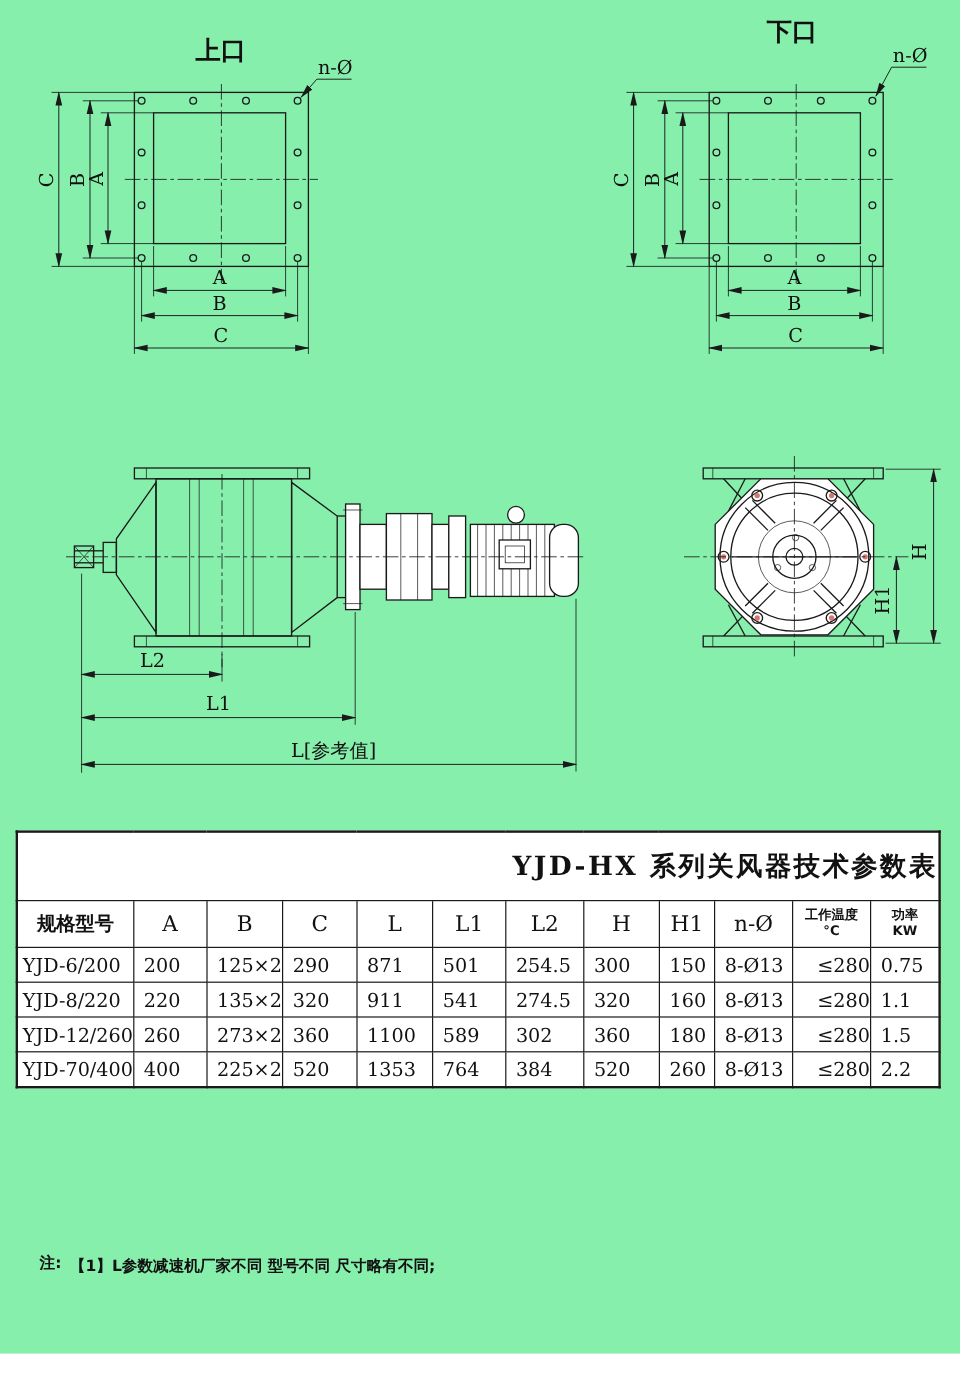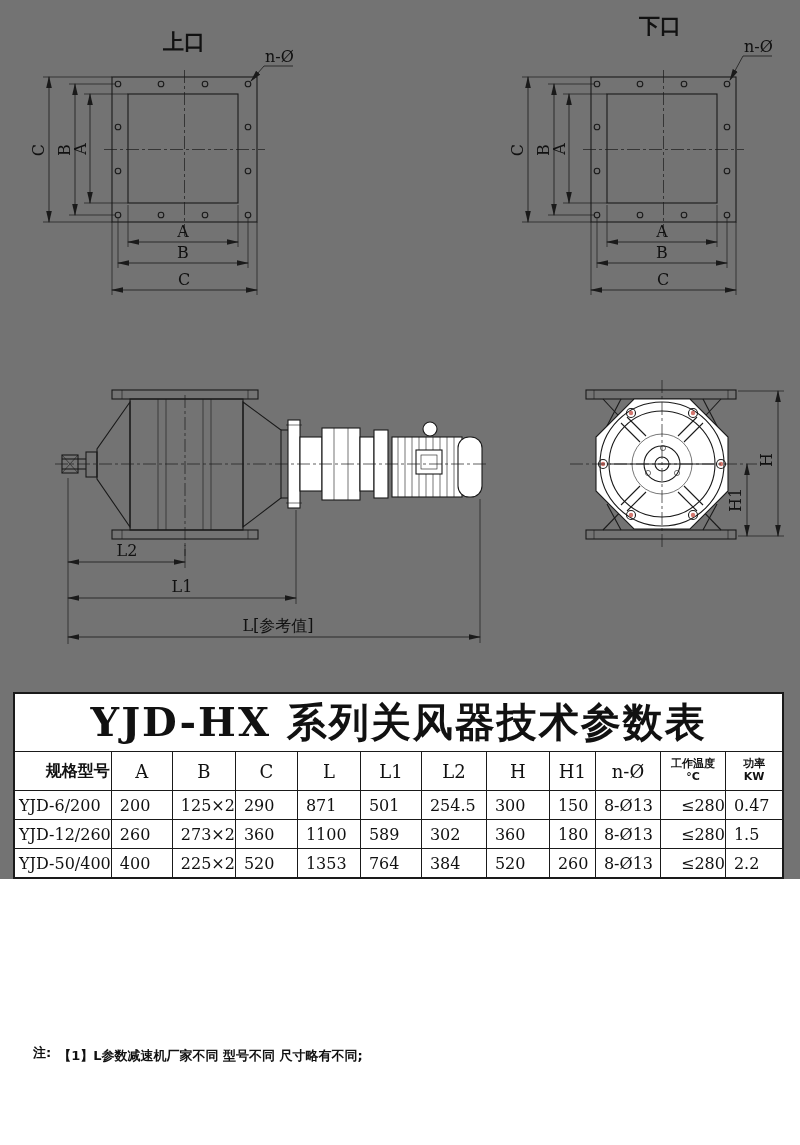--- a/index.html
+++ b/index.html
@@ -1,38 +1,38 @@
 <!DOCTYPE html>
 <html><head>
 <meta charset="utf-8">
 <style>
   html,body{margin:0;padding:0;}
   body{width:800px;height:1145px;position:relative;background:#fff;
        font-family:"Liberation Sans",sans-serif;}
-  .sheet{position:absolute;left:0;top:0;width:800px;height:879px;background:#737373;}
+  .sheet{position:absolute;left:0;top:0;width:800px;height:1128px;background:#86efac;}
   svg{position:absolute;left:0;top:0;}
   
   .ln{fill:none;stroke:#1a1a1a;stroke-width:1.1;}
   .lnw{fill:#fff;stroke:#1a1a1a;stroke-width:1.1;}
   .thin{fill:none;stroke:#1a1a1a;stroke-width:0.6;}
   .cl{fill:none;stroke:#1a1a1a;stroke-width:0.7;stroke-dasharray:13 3 3 3;}
   .ext{fill:none;stroke:#1a1a1a;stroke-width:0.7;}
   .dim{fill:none;stroke:#1a1a1a;stroke-width:0.8;marker-start:url(#arr);marker-end:url(#arr);}
   .leader{fill:none;stroke:#1a1a1a;stroke-width:0.8;marker-end:url(#arr);}
   .dimtxt{font-family:"DejaVu Serif",serif;font-size:16px;fill:#111;}
   .cjktitle{font-family:"DejaVu Sans",sans-serif;font-size:21px;font-weight:bold;fill:#111;}
   
   table.params{position:absolute;left:13px;top:692px;border-collapse:collapse;table-layout:fixed;
      background:#fff;border:2.2px solid #1a1a1a;}
   table.params td,table.params th{border:1.4px solid #1a1a1a;overflow:hidden;white-space:nowrap;}
-  .t-title{height:54px;text-align:center;font-family:"DejaVu Serif",serif;
-     font-size:40px;font-weight:600;letter-spacing:2px;color:#111;}
+  .t-title{height:54px;text-align:right;font-family:"DejaVu Serif",serif;
+     font-size:22px;font-weight:600;letter-spacing:2px;color:#111;}
   .hdr{height:36px;text-align:center;font-family:"DejaVu Serif",serif;
      font-size:18px;font-weight:normal;color:#111;}
-  .hdr-cjk{font-family:Liberation Mono, monospace;font-size:16px;font-weight:bold;text-align:right;}
+  .hdr-cjk{font-family:Liberation Mono, monospace;font-size:16px;font-weight:bold;}
   .hdr-stack{font-family:"DejaVu Sans",sans-serif;font-size:11px;font-weight:bold;line-height:1.15;}
   .cell{height:28px;font-family:"DejaVu Serif",serif;font-size:16px;color:#111;
      text-align:left;padding:0 0 0 8px;}
   .cell-model{padding-left:4px;}
   .cell-temp{text-align:right;padding-left:0;}
   
   .notes{position:absolute;left:33px;top:1044px;display:flex;gap:7px;
      font-family:"DejaVu Sans",sans-serif;font-size:13px;font-weight:bold;color:#111;}
   .notes .lines div{line-height:24px;text-align:right;}
 </style>
@@ -369,38 +369,52 @@
     <td class="cell">200</td>
     <td class="cell">125×2</td>
     <td class="cell">290</td>
     <td class="cell">871</td>
     <td class="cell">501</td>
     <td class="cell">254.5</td>
     <td class="cell">300</td>
     <td class="cell">150</td>
     <td class="cell">8-Ø13</td>
     <td class="cell cell-temp">≤280</td>
-    <td class="cell">0.47</td>
+    <td class="cell">0.75</td>
+  </tr>
+  <tr>
+    <td class="cell cell-model">YJD-8/220</td>
+    <td class="cell">220</td>
+    <td class="cell">135×2</td>
+    <td class="cell">320</td>
+    <td class="cell">911</td>
+    <td class="cell">541</td>
+    <td class="cell">274.5</td>
+    <td class="cell">320</td>
+    <td class="cell">160</td>
+    <td class="cell">8-Ø13</td>
+    <td class="cell cell-temp">≤280</td>
+    <td class="cell">1.1</td>
   </tr>
   <tr>
     <td class="cell cell-model">YJD-12/260</td>
     <td class="cell">260</td>
     <td class="cell">273×2</td>
     <td class="cell">360</td>
     <td class="cell">1100</td>
     <td class="cell">589</td>
     <td class="cell">302</td>
     <td class="cell">360</td>
     <td class="cell">180</td>
     <td class="cell">8-Ø13</td>
     <td class="cell cell-temp">≤280</td>
     <td class="cell">1.5</td>
   </tr>
   <tr>
-    <td class="cell cell-model">YJD-50/400</td>
+    <td class="cell cell-model">YJD-70/400</td>
     <td class="cell">400</td>
     <td class="cell">225×2</td>
     <td class="cell">520</td>
     <td class="cell">1353</td>
     <td class="cell">764</td>
     <td class="cell">384</td>
     <td class="cell">520</td>
     <td class="cell">260</td>
     <td class="cell">8-Ø13</td>
     <td class="cell cell-temp">≤280</td>

